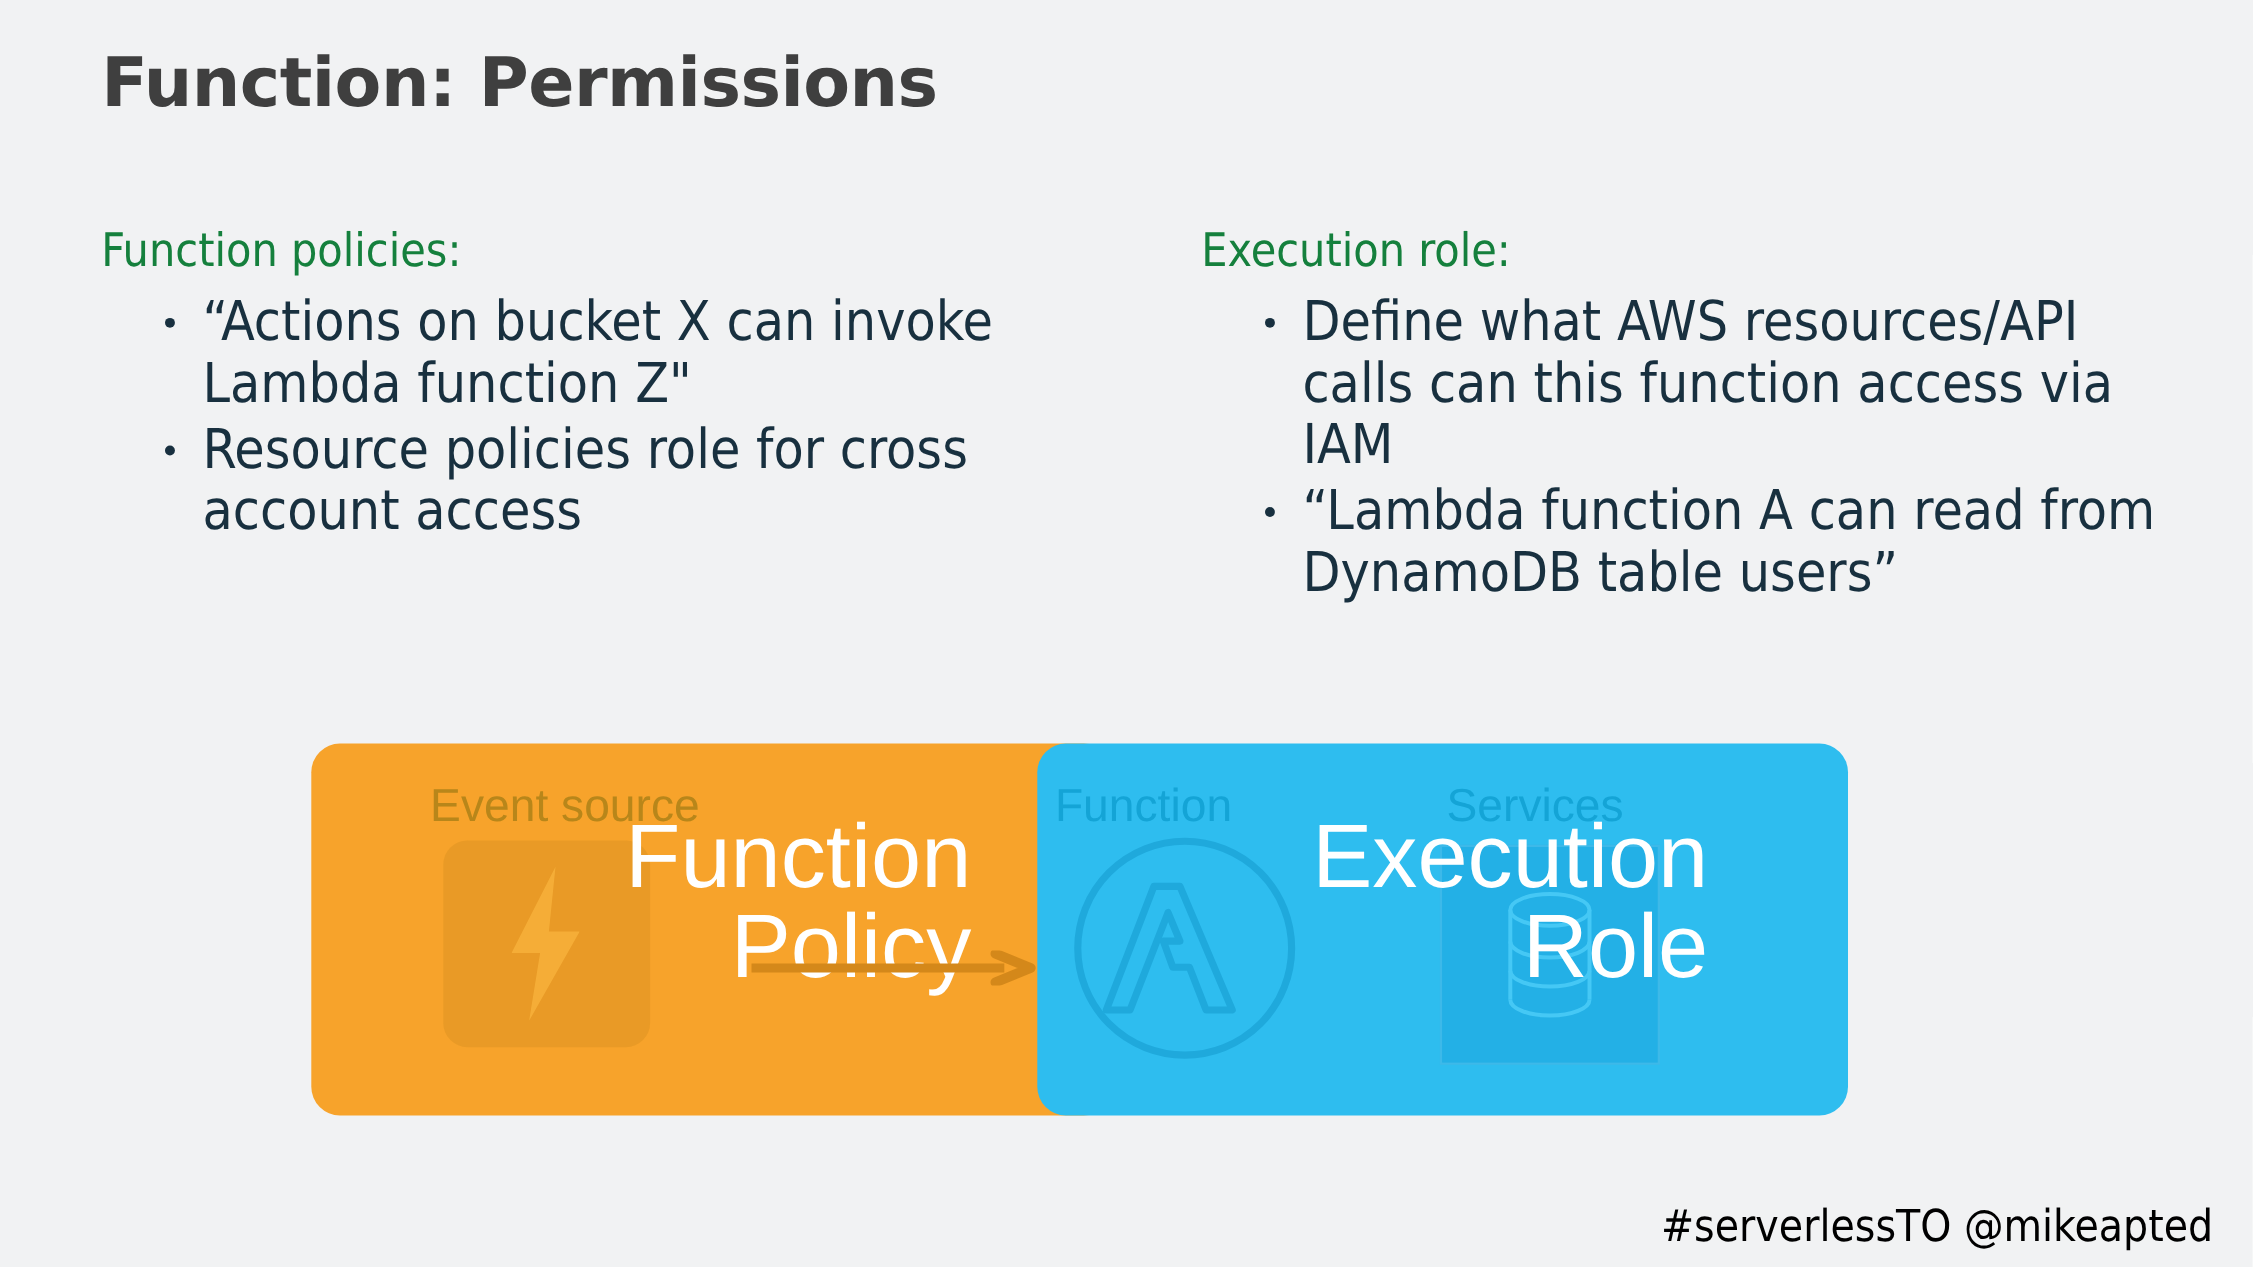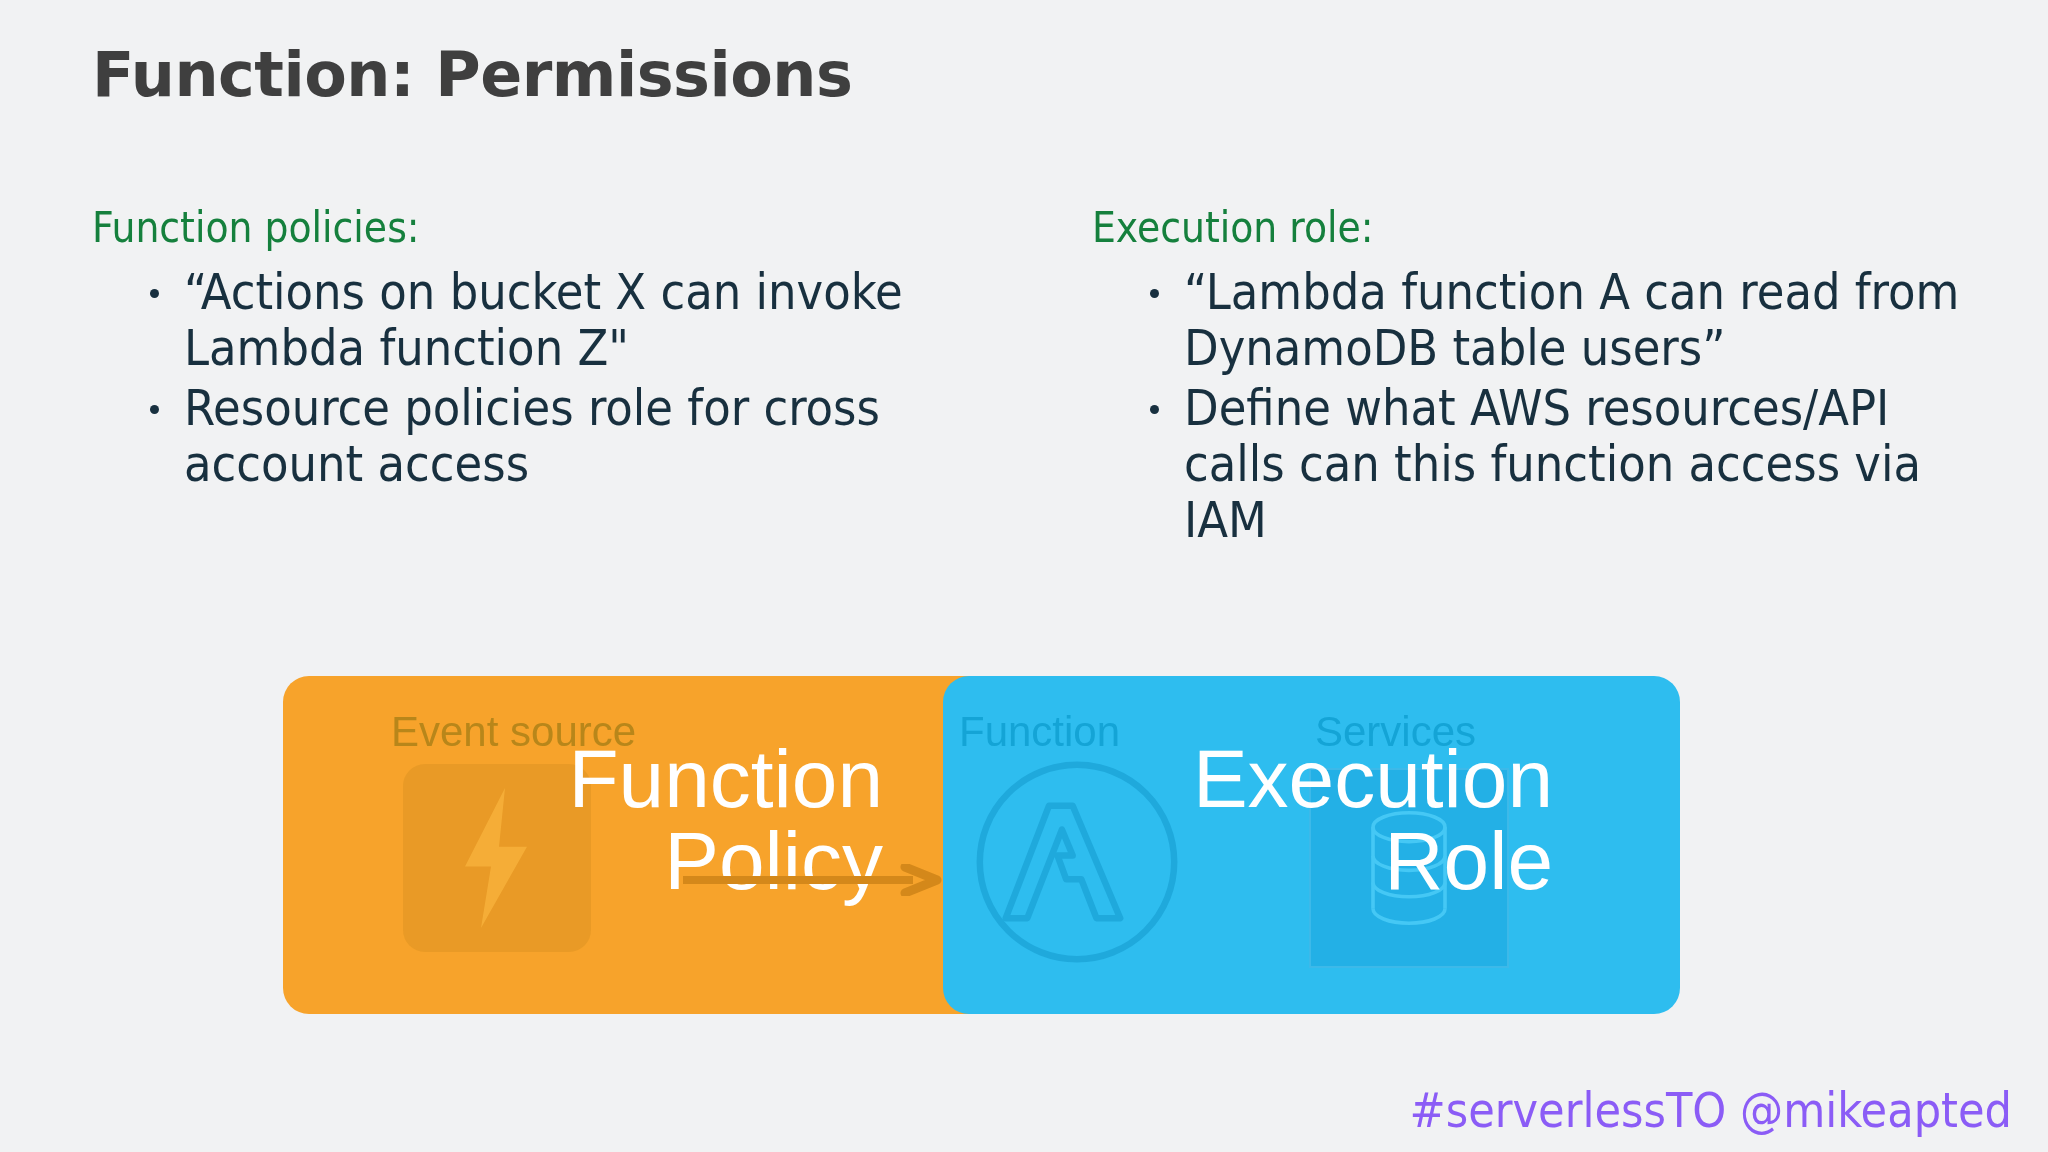--- a/index.html
+++ b/index.html
@@ -187,22 +187,22 @@
     height: 32px;
   }
   .arrow svg { display:block; width:100%; height:100%; }
 
   
   .footer {
     position: absolute;
     right: 36px;
     bottom: 14px;
     font-family: "DejaVu Sans Condensed", "DejaVu Sans", sans-serif;
-    font-size: 48px;
-    color: #8b5cf6;
+    font-size: 40px;
+    color: #000000;
     white-space: nowrap;
   }
 </style>
 </head>
 <body>
 
 <div class="slide">
 
   <div class="slide-title">Function: Permissions</div>
 
@@ -218,25 +218,25 @@
         <span>Resource policies role for cross account access</span>
       </li>
     </ul>
   </div>
 
   <div class="col col-right">
     <div class="col-heading">Execution role:</div>
     <ul class="bullets">
       <li>
         <span class="dot"></span>
+        <span>Define what AWS resources/API calls can this function access via IAM</span>
+      </li>
+      <li>
+        <span class="dot"></span>
         <span>“Lambda function A can read from DynamoDB table users”</span>
-      </li>
-      <li>
-        <span class="dot"></span>
-        <span>Define what AWS resources/API calls can this function access via IAM</span>
       </li>
     </ul>
   </div>
 
   <div class="diagram">
 
     <div class="panel panel-orange">
       <div class="ghost-label ghost-event-source">Event source</div>
 
       <div class="icon-event-source">

